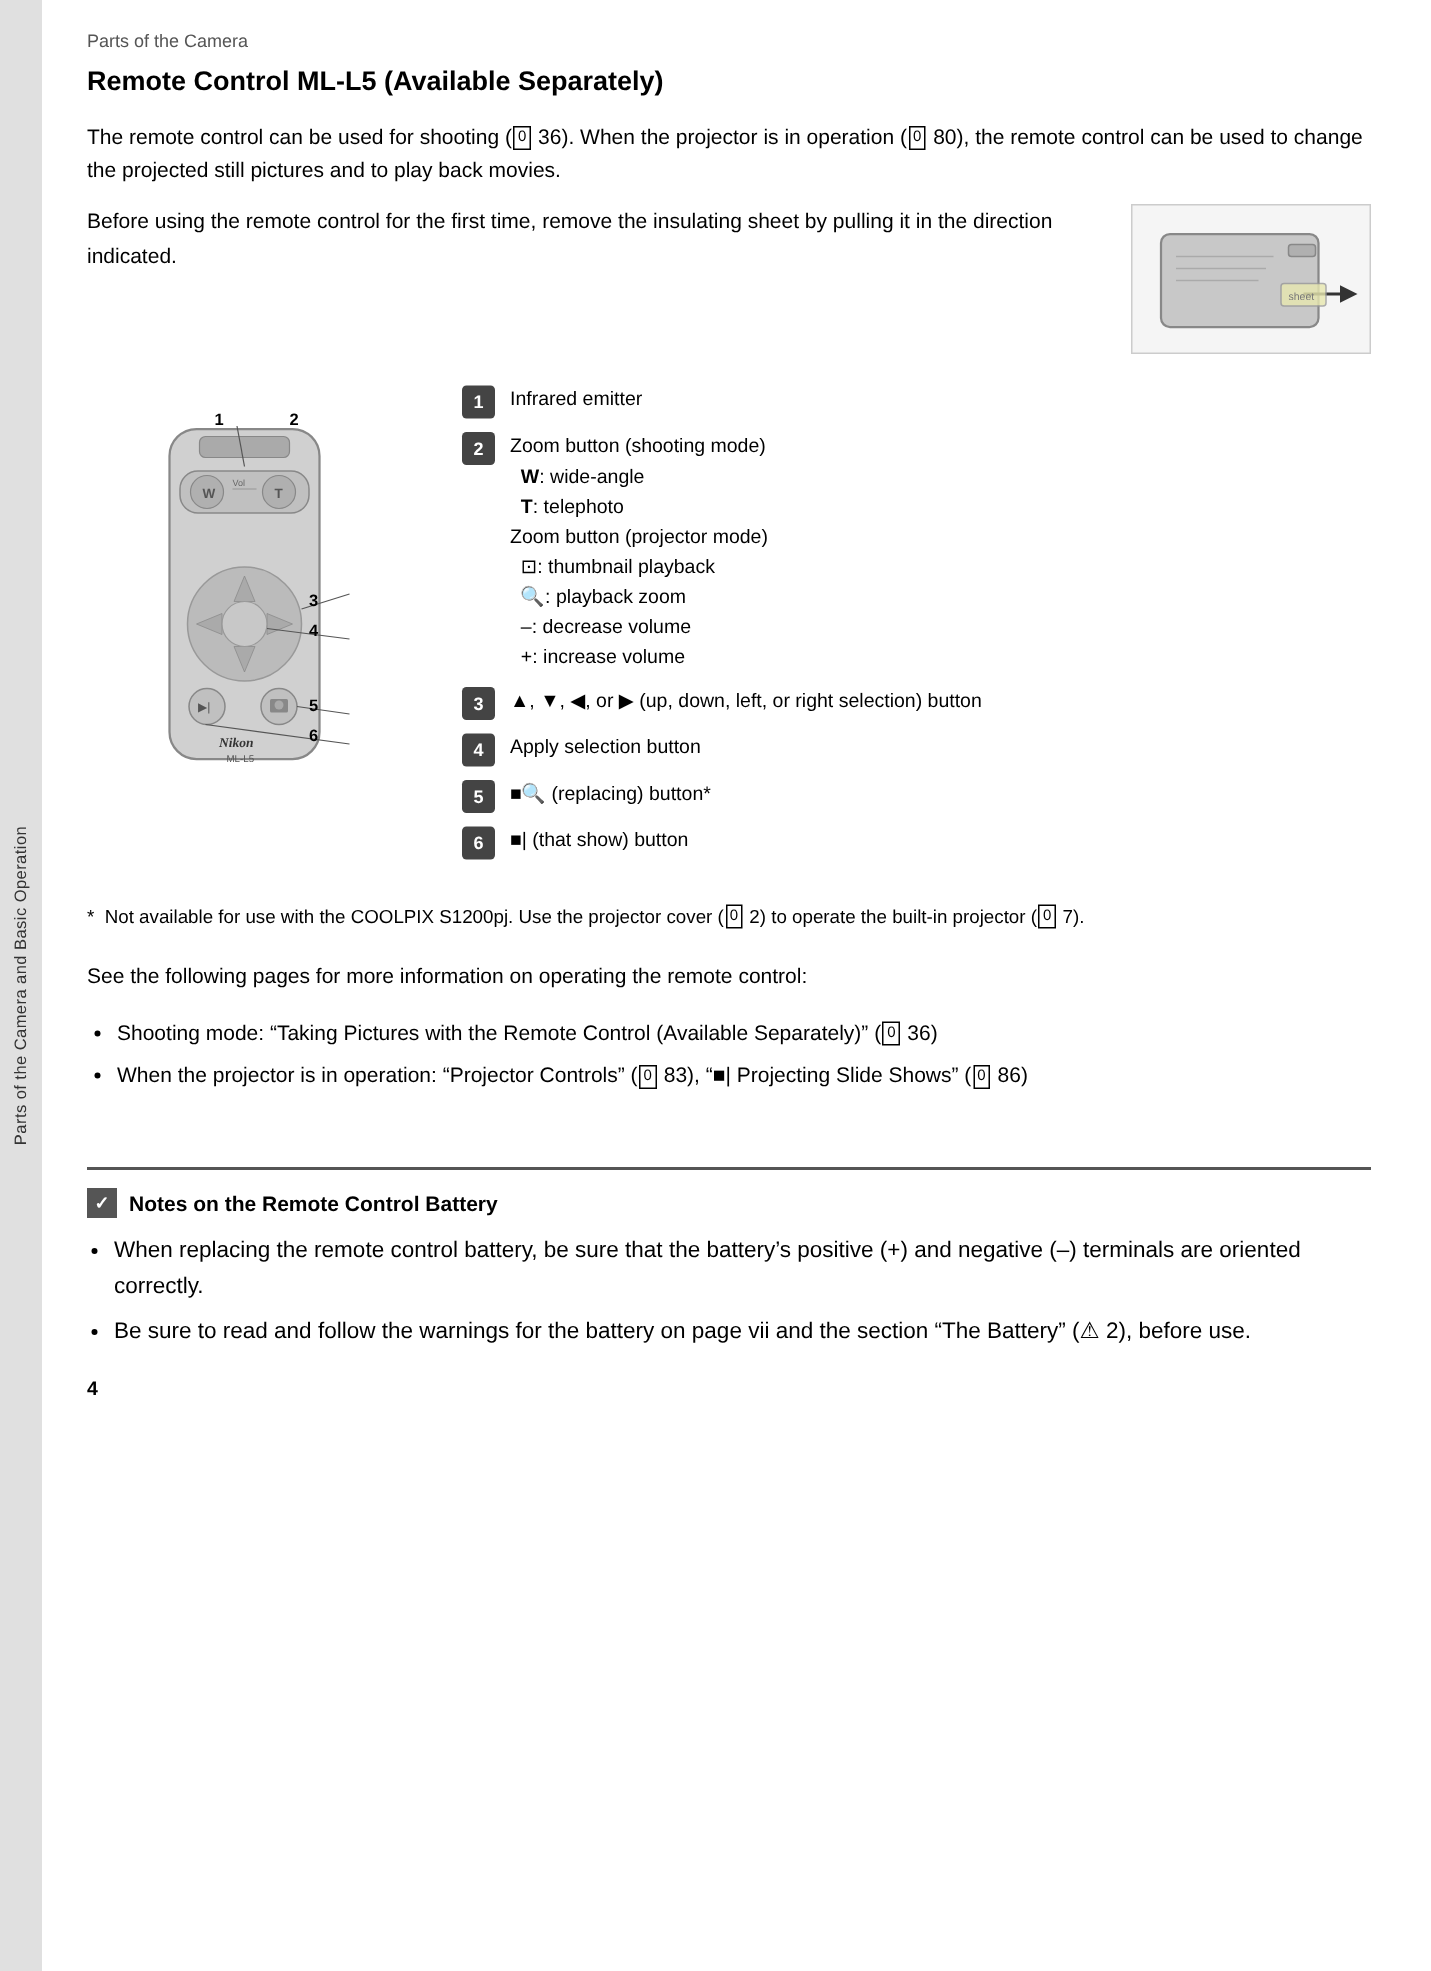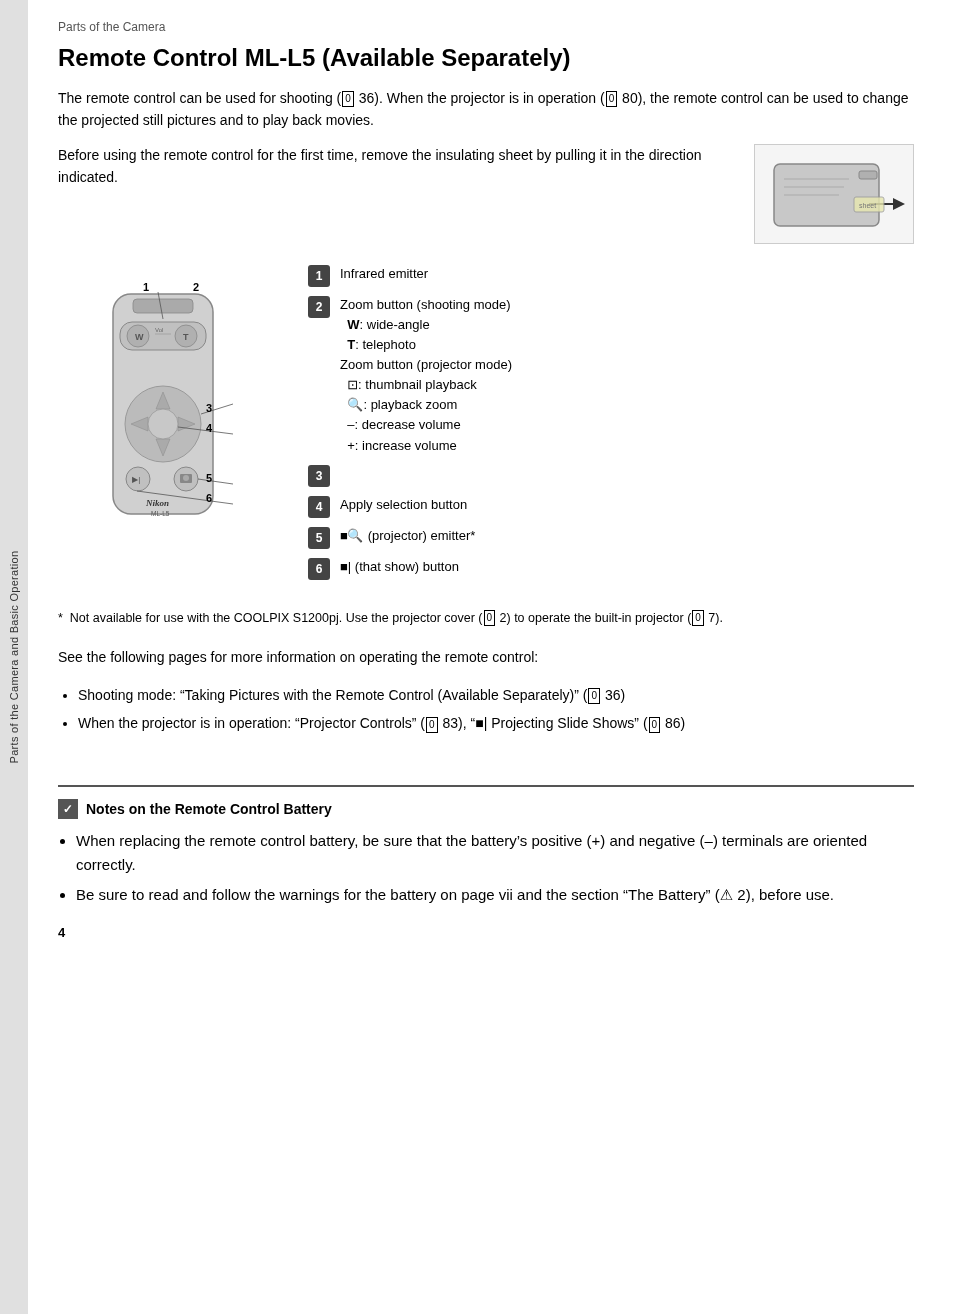--- a/index.html
+++ b/index.html
@@ -42,21 +42,21 @@
       padding: 20px 40px 25px 30px;
     }
 
     .section-label {
       font-size: 12px;
       color: #555;
       margin-bottom: 10px;
     }
 
     .page-title {
-      font-size: 24px;
+      font-size: 18px;
       font-weight: bold;
       margin-bottom: 14px;
       line-height: 1.2;
     }
 
     .intro-text {
       font-size: 14px;
       line-height: 1.6;
       margin-bottom: 12px;
     }
@@ -341,31 +341,34 @@
             Zoom button (projector mode)<br>
             &nbsp;&nbsp;⊡: thumbnail playback<br>
             &nbsp;&nbsp;🔍: playback zoom<br>
             &nbsp;&nbsp;–: decrease volume<br>
             &nbsp;&nbsp;+: increase volume
           </div>
         </div>
 
         <div class="callout-item">
           <div class="callout-number">3</div>
+          <div class="callout-text">
+            ▲, ▼, ◀, or ▶ (up, down, left, or right selection) button
+          </div>
         </div>
 
         <div class="callout-item">
           <div class="callout-number">4</div>
           <div class="callout-text">Apply selection button</div>
         </div>
 
         <div class="callout-item">
           <div class="callout-number">5</div>
           <div class="callout-text">
-            ■🔍 (projector) emitter*
+            ■🔍 (replacing) button*
           </div>
         </div>
 
         <div class="callout-item">
           <div class="callout-number">6</div>
           <div class="callout-text">
             ■| (that show) button
           </div>
         </div>
 

